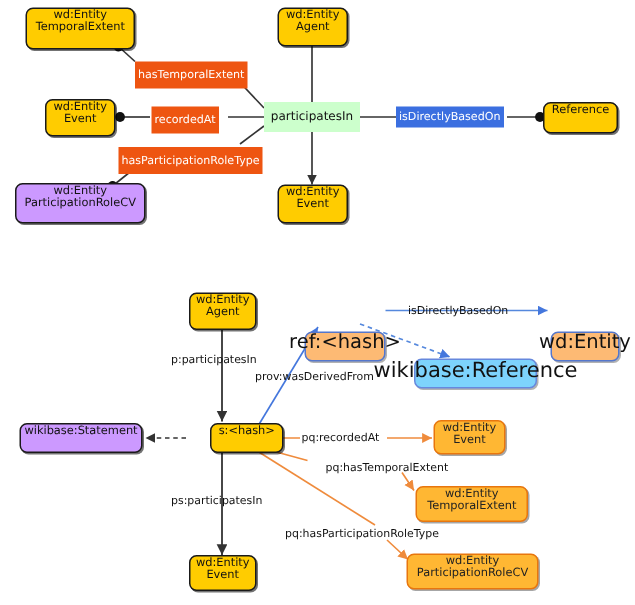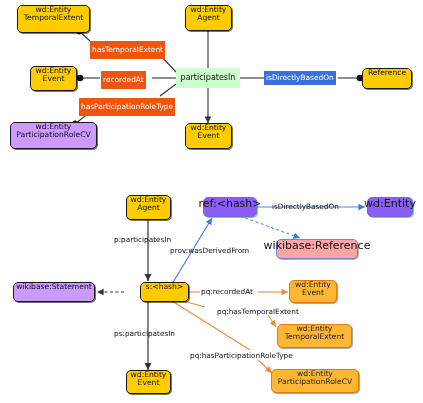--- a/index.html
+++ b/index.html
@@ -26,33 +26,34 @@
     box-shadow:1px 1px 0 rgba(0,0,0,0.55);
   }
   
   .n-yellow-orange{
     background:#ffb733;border:1.6px solid #e8760e;color:#222222;
     font-size:7.6px;
     box-shadow:1px 1px 0 rgba(0,0,0,0.35);
   }
   
   .n-yellow-blue{
-    background:#8b5cf6;border:1.6px solid #5577cc;color:#111111;
-    font-size:11px;
+    background:#fdba74;border:1.6px solid #5577cc;color:#111111;
+    font-size:13px;
     box-shadow:1px 1px 0 rgba(0,0,0,0.3);
+    margin-top:24px;
   }
   
   .n-purple{
     background:#cc99ff;border:1.6px solid #1a1a1a;color:#111111;
     font-size:7.6px;
     box-shadow:1px 1px 0 rgba(0,0,0,0.55);
   }
   .n-purple-blue{
-    background:#fca5a5;border:1.6px solid #6688dd;color:#111111;
-    font-size:11px;
+    background:#7dd3fc;border:1.6px solid #6688dd;color:#111111;
+    font-size:14px;
     box-shadow:1px 1px 0 rgba(0,0,0,0.3);
   }
 
   
   .lbl{
     position:absolute;box-sizing:border-box;
     display:flex;align-items:center;justify-content:center;
     white-space:nowrap;line-height:1;
     z-index:6;
   }

